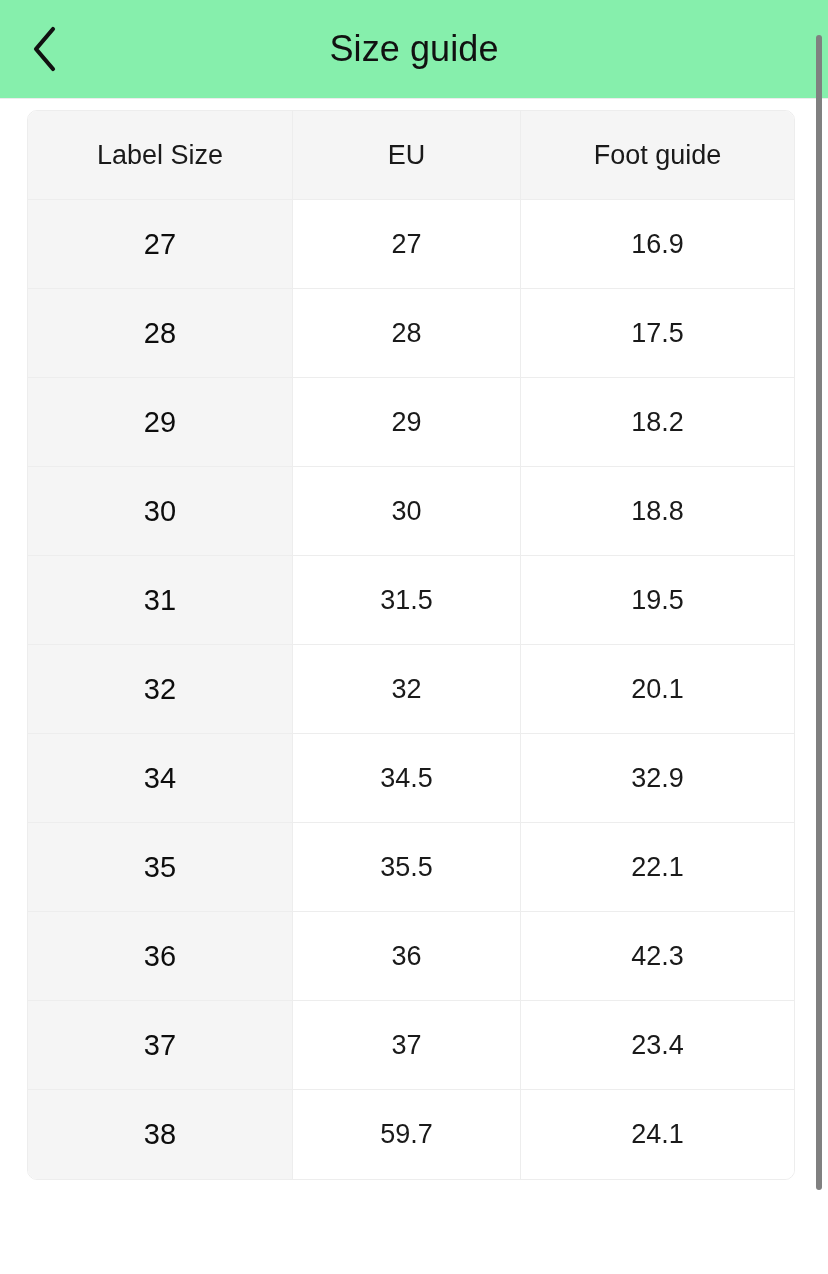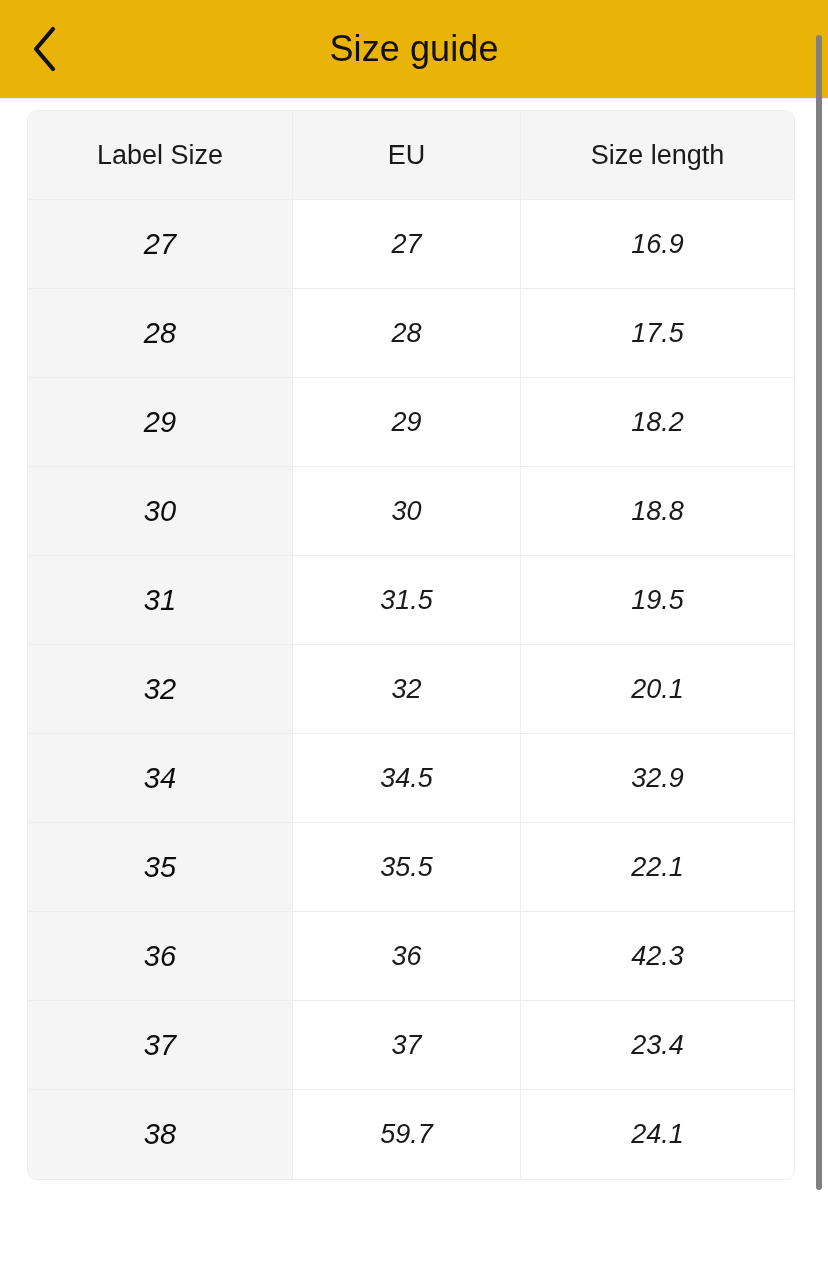--- a/index.html
+++ b/index.html
@@ -15,21 +15,21 @@
     overflow: hidden;
     position: relative;
   }
 
   
   .app-header {
     position: relative;
     height: 99px;
     box-sizing: border-box;
     border-bottom: 1px solid #ececec;
-    background: #eab308;
+    background: #86efac;
     display: flex;
     align-items: center;
   }
   .back-button {
     position: absolute;
     left: 18px;
     top: 50%;
     transform: translateY(-50%);
     width: 54px;
     height: 54px;
@@ -87,21 +87,20 @@
     font-weight: 400;
     color: #1a1a1a;
   }
 
   tbody td {
     height: 89px;
     background: #ffffff;
     font-size: 27px;
     font-weight: 400;
     color: #1a1a1a;
-    font-style: italic;
   }
   tbody td.cell-label {
     background: #f5f5f5;
     font-size: 29px;
     font-weight: 500;
     color: #0d0d0d;
   }
 
   
   .scrollbar-track {
@@ -141,21 +140,21 @@
   <table class="size-table">
     <colgroup>
       <col class="col-label">
       <col class="col-eu">
       <col class="col-foot">
     </colgroup>
     <thead>
       <tr>
         <th>Label Size</th>
         <th>EU</th>
-        <th>Size length</th>
+        <th>Foot guide</th>
       </tr>
     </thead>
     <tbody id="table-body">
         <tr>
           <td class="cell-label">27</td>
           <td>27</td>
           <td>16.9</td>
         </tr>
         <tr>
           <td class="cell-label">28</td>

